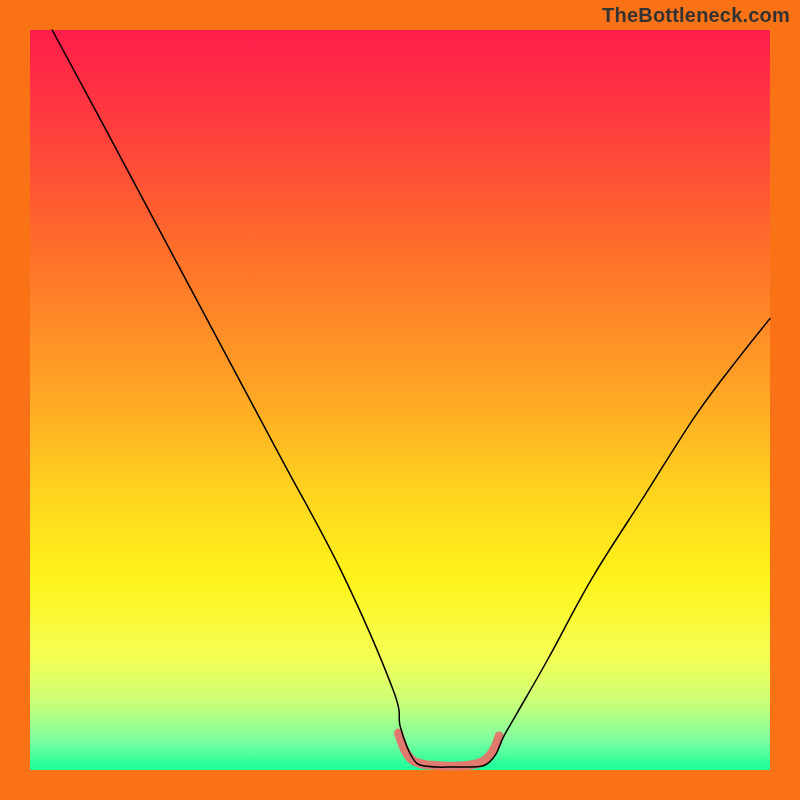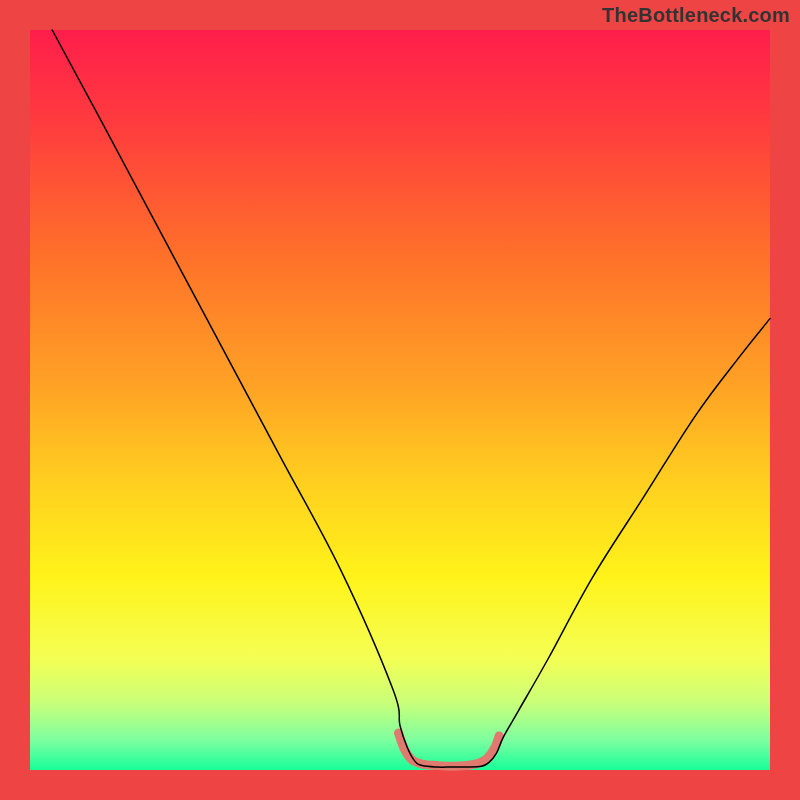--- a/index.html
+++ b/index.html
@@ -8,21 +8,21 @@
     width: 800px;
     height: 800px;
     background: #000;
     overflow: hidden;
     font-family: Arial, Helvetica, sans-serif;
   }
   .frame {
     position: relative;
     width: 800px;
     height: 800px;
-    background: #ef4444;
+    background: #f97316;
   }
   .watermark {
     position: absolute;
     top: 4px;
     right: 10px;
     font-size: 20px;
     font-weight: 600;
     color: #333;
     letter-spacing: 0.2px;
     z-index: 5;

